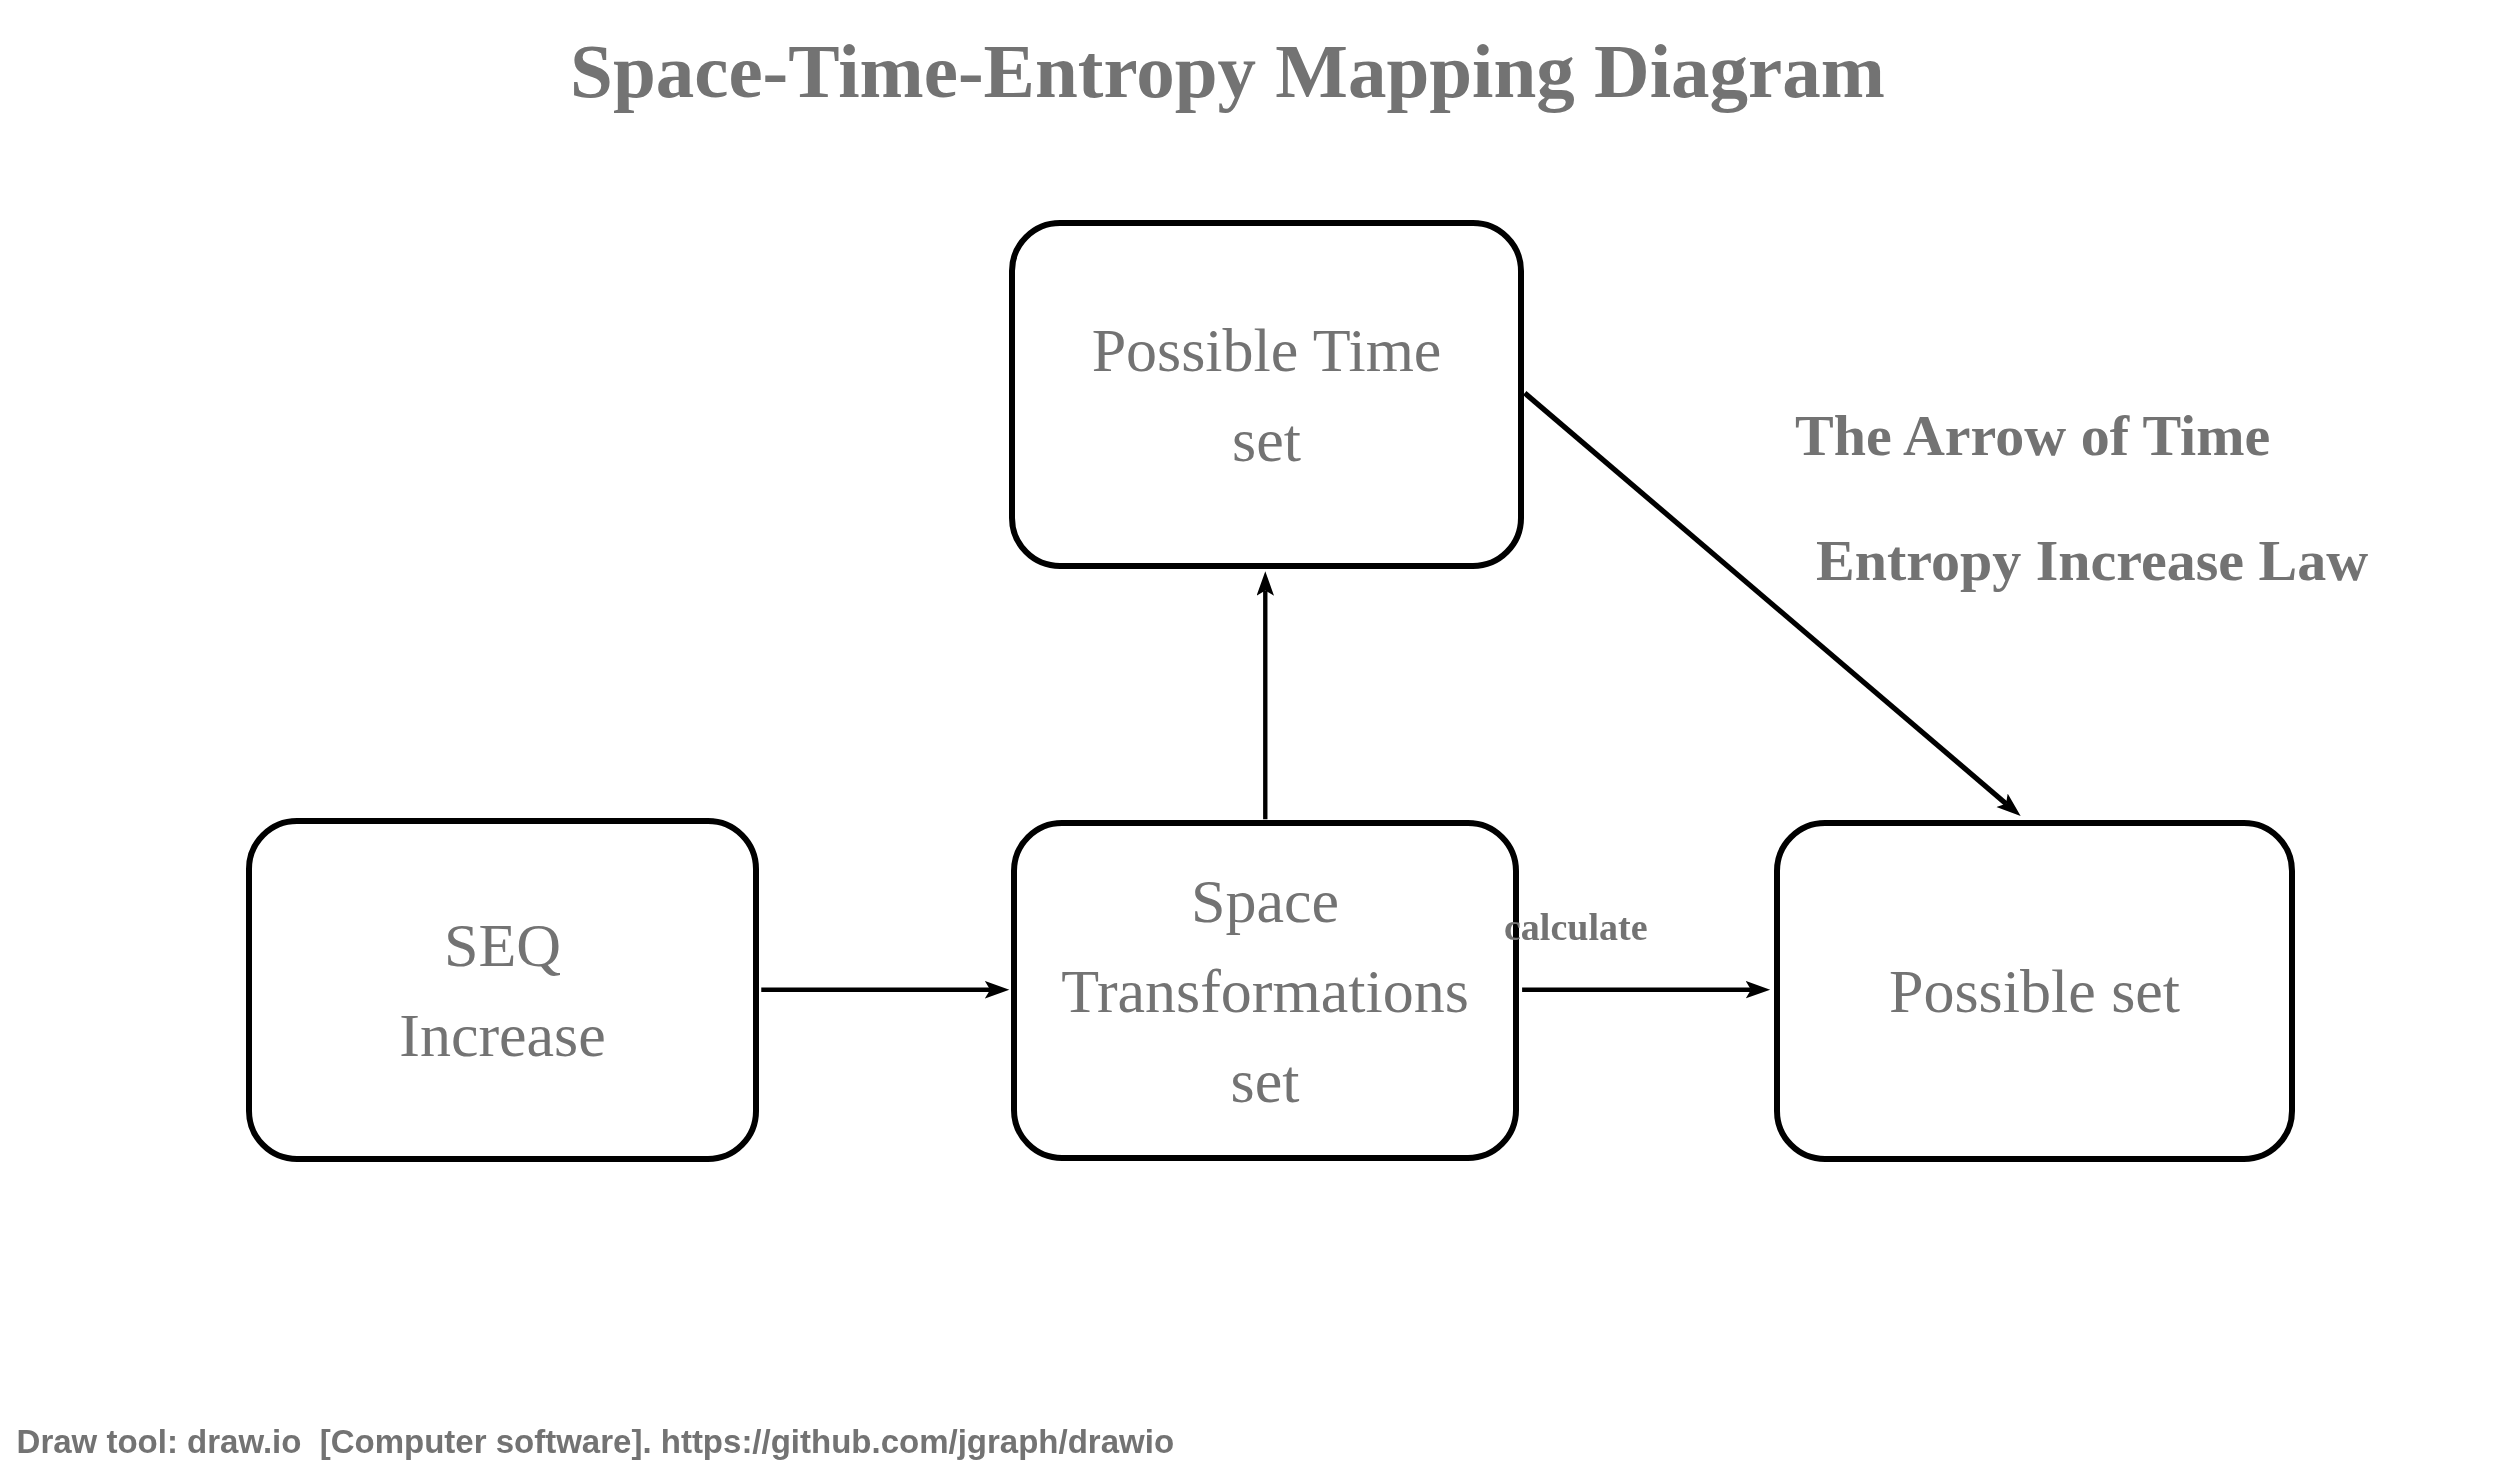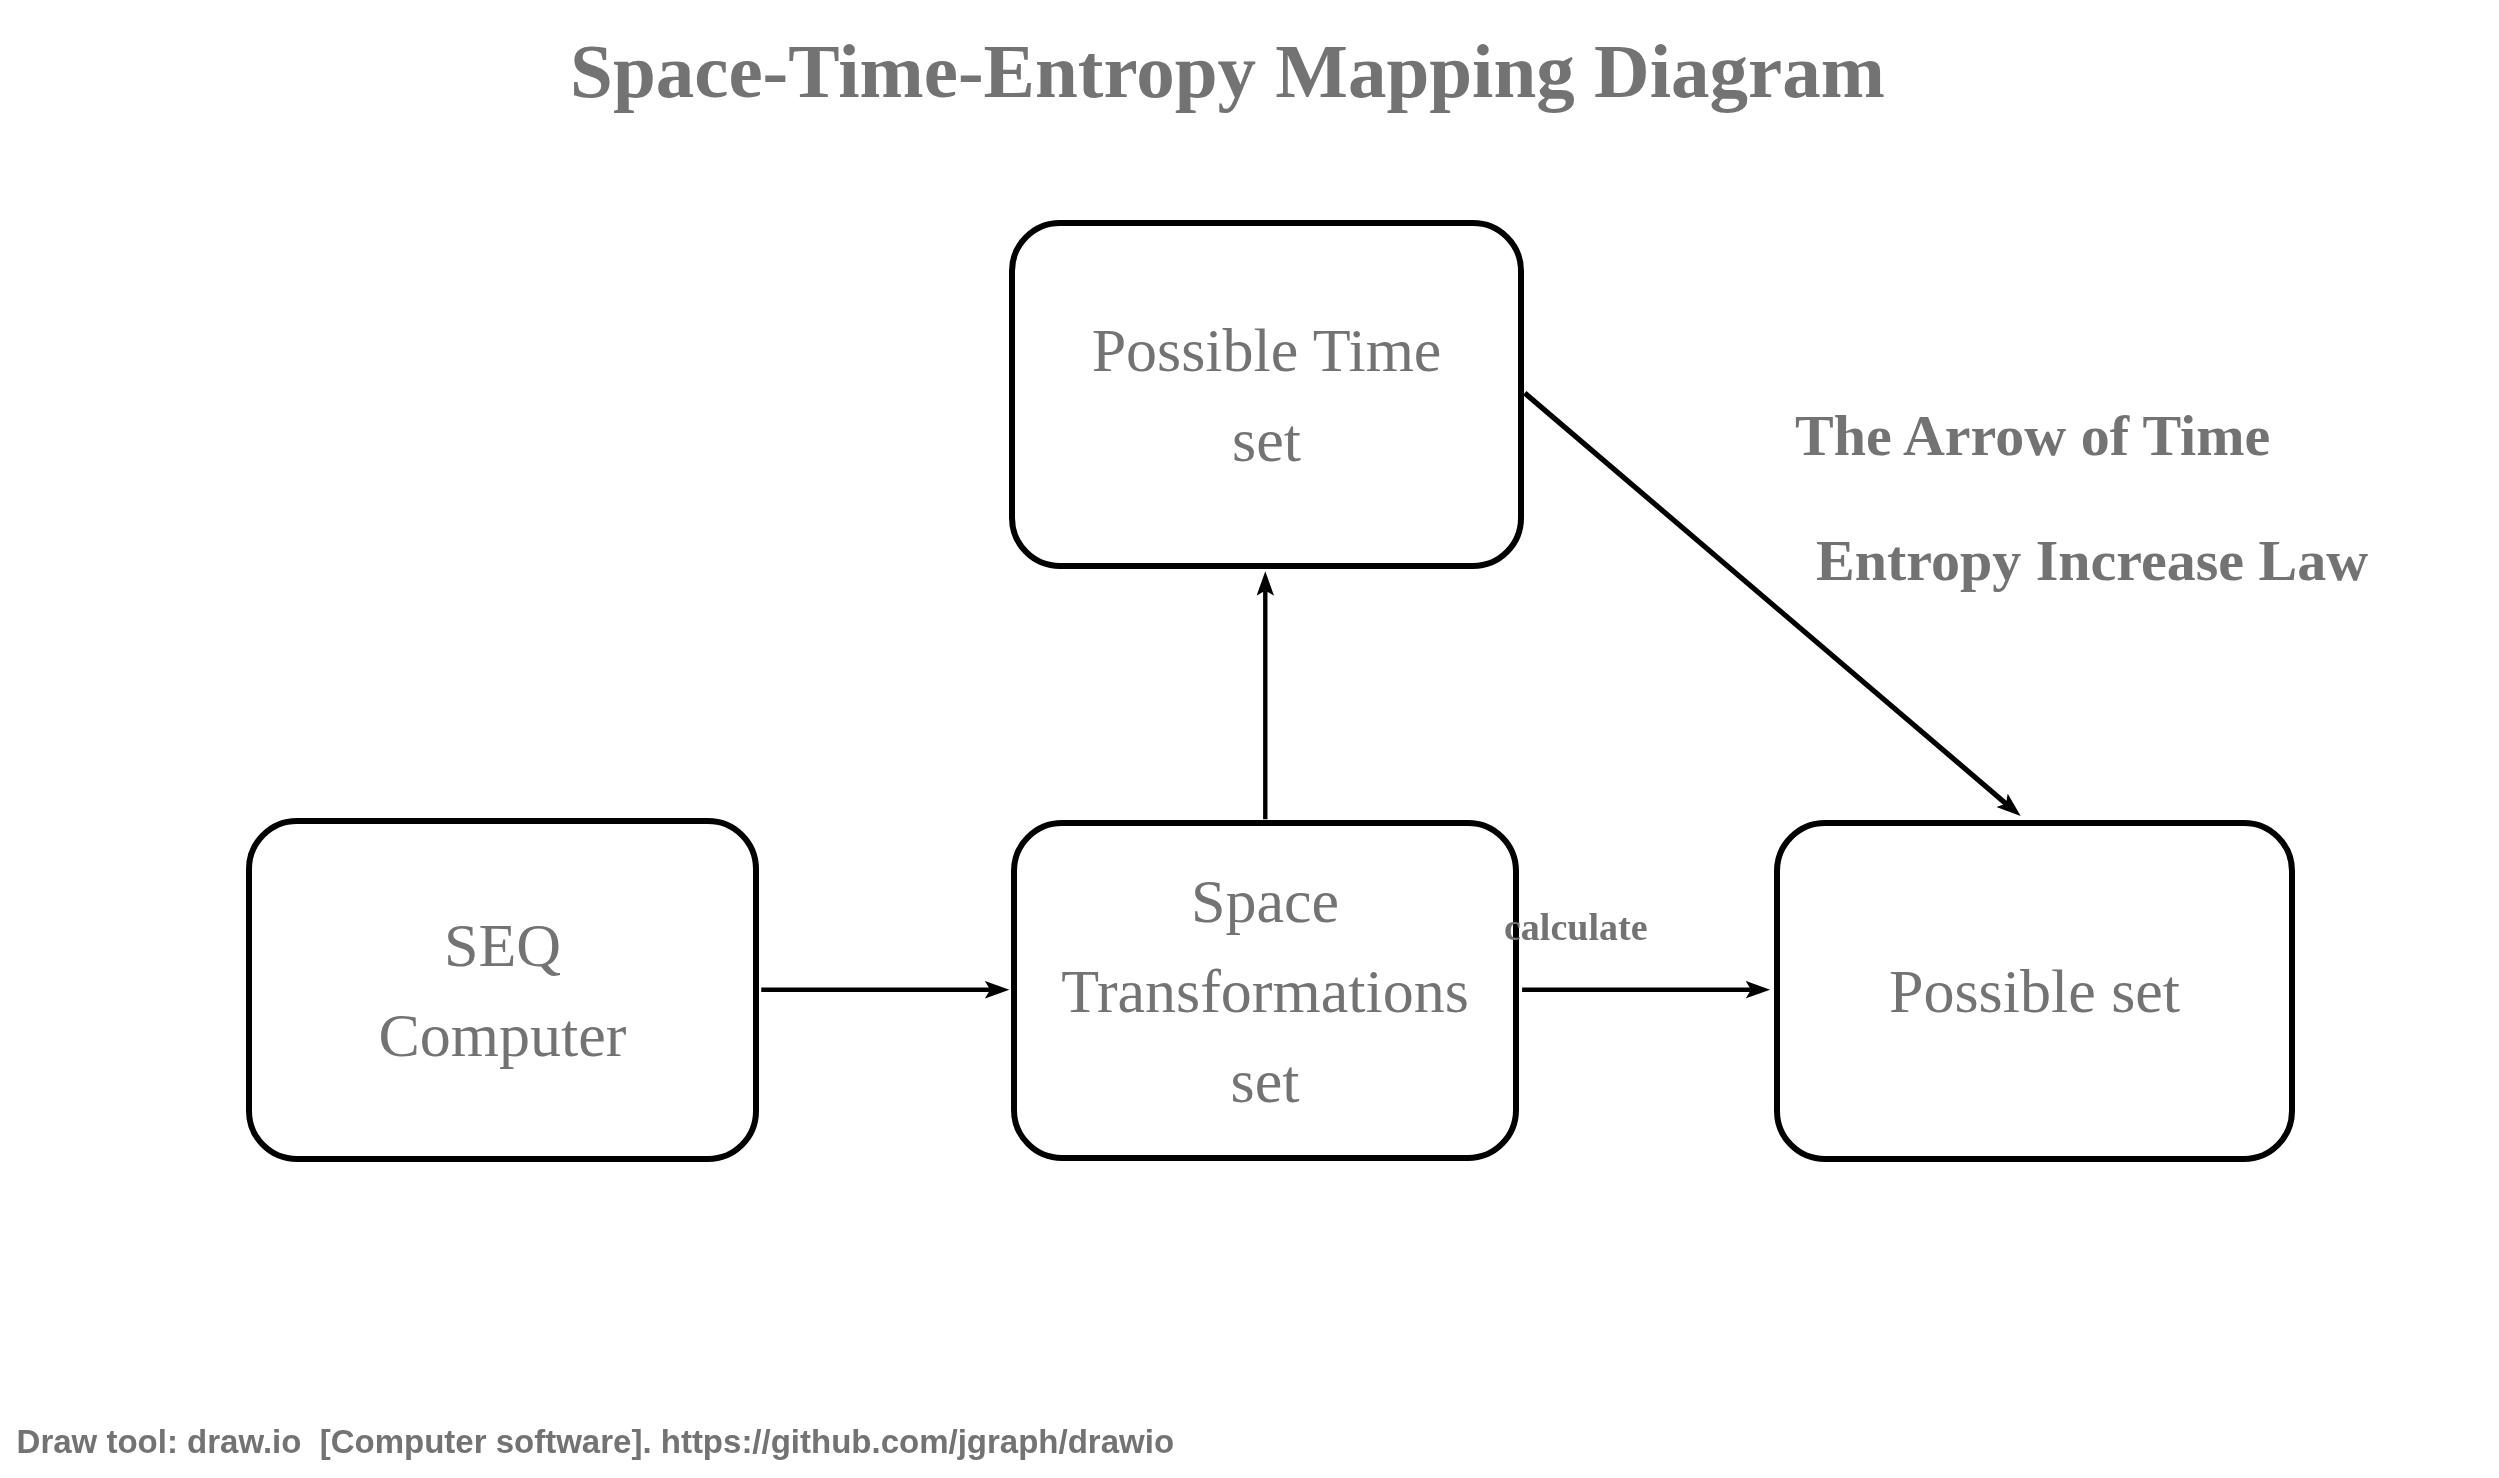--- a/index.html
+++ b/index.html
@@ -108,21 +108,21 @@
     <line x1="1745" y1="450" x2="2296" y2="920" stroke="#000000" stroke-width="6" marker-end="url(#arrowhead)"></line>
   </svg>
 
   <div class="node node-possible-time">
     <div class="line">Possible Time</div>
     <div class="line">set</div>
   </div>
 
   <div class="node node-seq">
     <div class="line">SEQ</div>
-    <div class="line">Computer</div>
+    <div class="line">Increase</div>
   </div>
 
   <div class="node node-space">
     <div class="line">Space</div>
     <div class="line">Transformations</div>
     <div class="line">set</div>
   </div>
 
   <div class="node node-entropy">
     <div class="line">Possible set</div>

